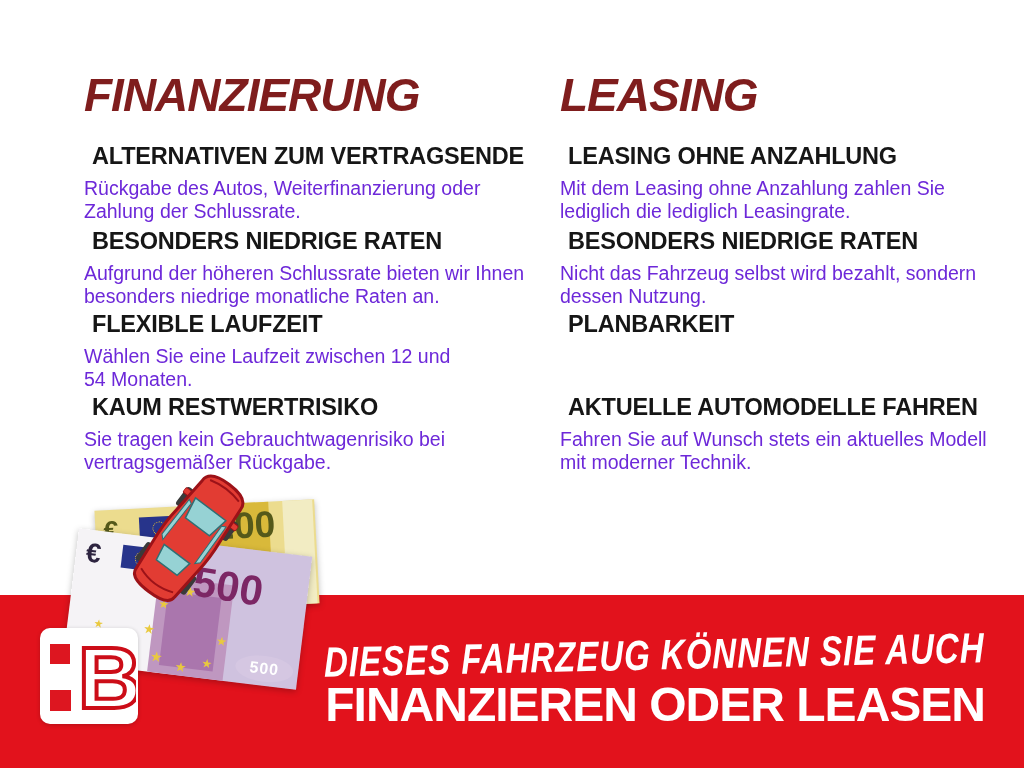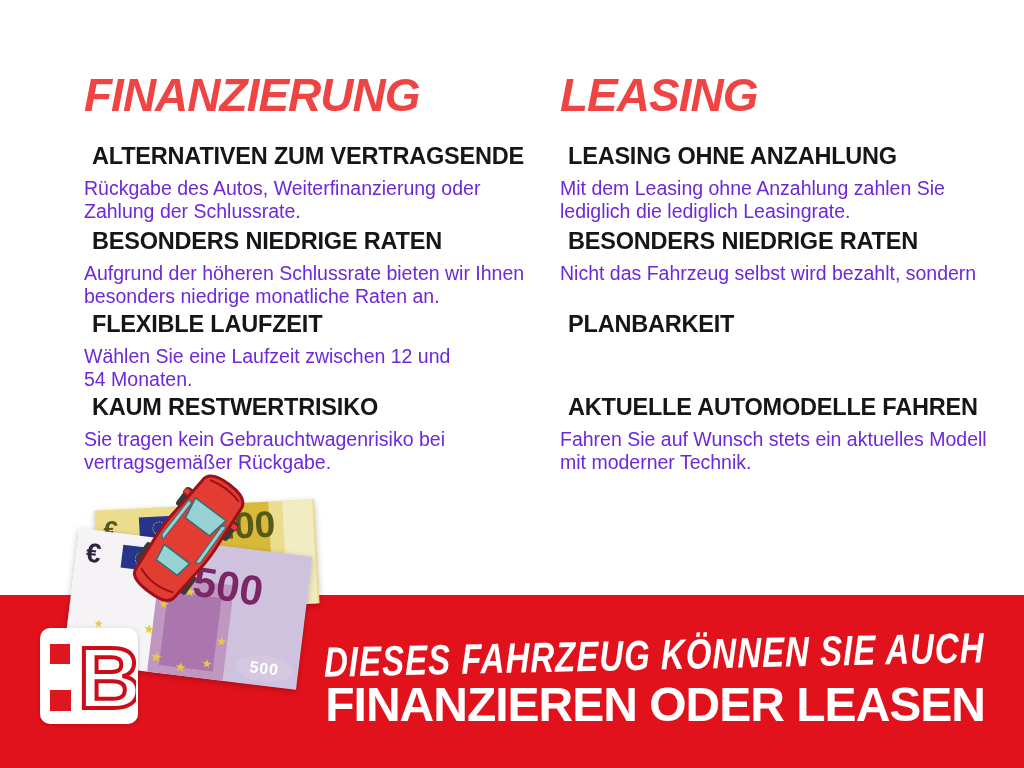--- a/index.html
+++ b/index.html
@@ -4,21 +4,21 @@
 <style>
   html,body{margin:0;padding:0;}
   body{width:1024px;height:768px;overflow:hidden;background:#ffffff;
        font-family:"Liberation Sans", sans-serif;-webkit-font-smoothing:antialiased;}
   .page{position:relative;width:1024px;height:768px;background:#ffffff;overflow:hidden;}
 
   
   .col{position:absolute;top:72px;width:445px;}
   .col.left{left:84px;}
   .col.right{left:560px;}
-  .col-heading{font-size:46px;font-weight:bold;font-style:italic;color:#ef4444;
+  .col-heading{font-size:46px;font-weight:bold;font-style:italic;color:#7f1d1d;
                letter-spacing:-1px;line-height:46px;margin:0 0 0 0;}
   .section{position:absolute;width:460px;}
   .sec-title{font-size:23.5px;font-weight:bold;color:#161616;line-height:26px;
              letter-spacing:-0.2px;margin:8px;}
   .sec-body{font-size:19.5px;color:#6d28d9;line-height:22.5px;margin:3px 0 0 0;}
   .s1{top:63px;} .s2{top:148px;} .s3{top:231px;} .s4{top:314px;}
 
   
   .banner{position:absolute;left:0;top:595px;width:1024px;height:173px;background:#e2121c;z-index:1;}
   .banner-text{position:absolute;right:39px;top:630px;text-align:right;color:#ffffff;z-index:2;}
@@ -95,21 +95,21 @@
   <div class="col right">
     <div class="col-heading">LEASING</div>
     <div class="section s1">
       <p class="sec-title">LEASING OHNE ANZAHLUNG</p>
       <p class="sec-body"><span>Mit dem Leasing ohne Anzahlung zahlen Sie</span><br>
       <span>lediglich die lediglich Leasingrate.</span></p>
     </div>
     <div class="section s2">
       <p class="sec-title">BESONDERS NIEDRIGE RATEN</p>
       <p class="sec-body"><span>Nicht das Fahrzeug selbst wird bezahlt, sondern</span><br>
-      </p>
+      <span>dessen Nutzung.</span></p>
     </div>
     <div class="section s3">
       <p class="sec-title">PLANBARKEIT</p>
     </div>
     <div class="section s4">
       <p class="sec-title">AKTUELLE AUTOMODELLE FAHREN</p>
       <p class="sec-body"><span>Fahren Sie auf Wunsch stets ein aktuelles Modell</span><br>
       <span>mit moderner Technik.</span></p>
     </div>
   </div>

